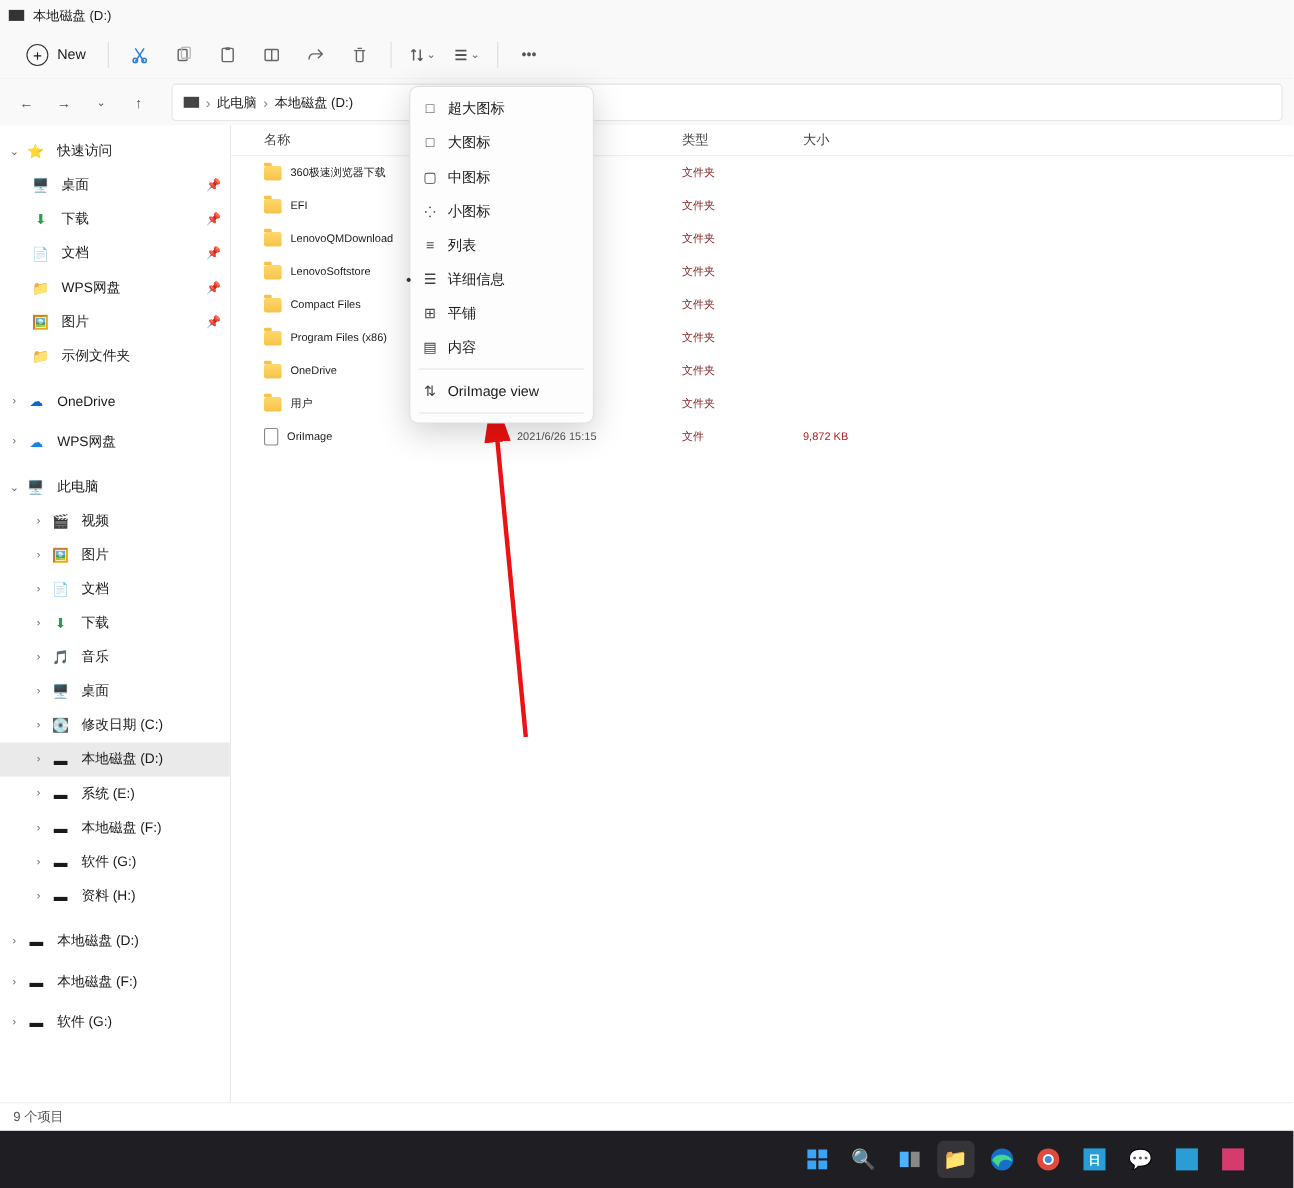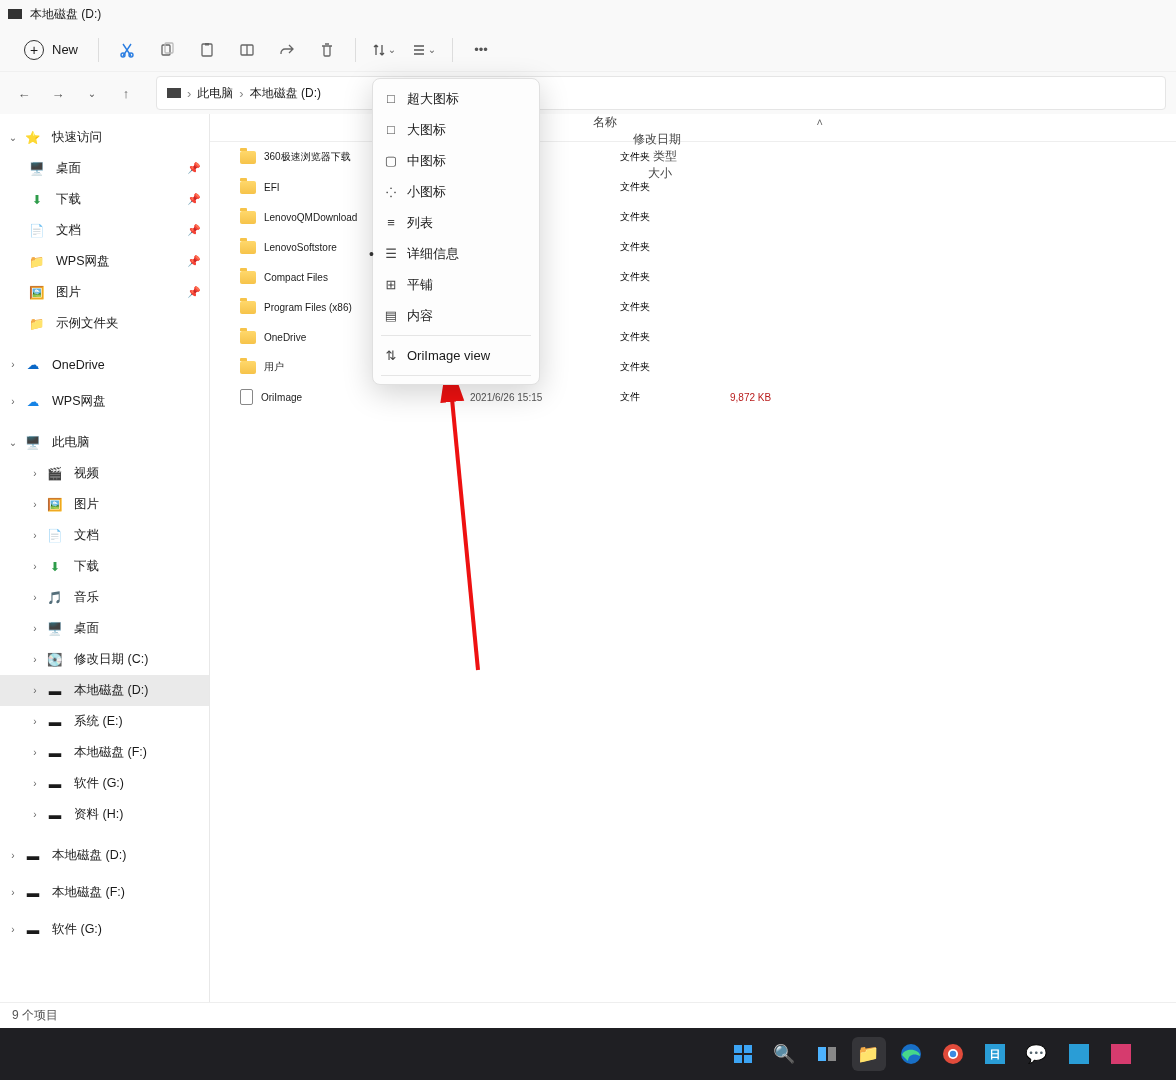--- a/index.html
+++ b/index.html
@@ -44,21 +44,21 @@
 .c-date{width:150px;}
 .c-type{width:110px;}
 .c-size{width:120px;}
 .arrow-up{position:absolute;right:0;top:2px;font-size:11px;color:#666;}
 .row{display:flex;height:30px;align-items:center;padding-left:30px;font-size:10px;}
 .r-name{width:230px;display:flex;align-items:center;gap:8px;}
 .fld{width:16px;height:13px;background:linear-gradient(#ffd86b,#f6c34a);border-radius:2px;}
 .fld::before{content:"";display:block;width:7px;height:3px;background:#f6c34a;border-radius:1px 1px 0 0;position:relative;top:-3px;}
 .file{width:13px;height:16px;border:1px solid #888;border-radius:2px;background:#fff;}
 .r-date{width:150px;color:#555;}
-.r-type{width:110px;color:#000000;}
+.r-type{width:110px;color:#7f1d1d;}
 .r-size{width:120px;color:#b91c1c;}
 
 
 .menu{position:absolute;left:372px;top:78px;width:168px;background:#fdfdfd;border:1px solid #e0e0e0;border-radius:8px;box-shadow:0 8px 30px rgba(0,0,0,.18);padding:4px 0;z-index:10;}
 .mi{height:31px;display:flex;align-items:center;padding:0 12px 0 34px;font-size:13px;position:relative;}
 .mi .mic{position:absolute;left:10px;width:16px;text-align:center;color:#444;font-size:13px;}
 .mi.dot::before{content:"•";position:absolute;left:-4px;color:#333;font-size:14px;}
 .menu .sep{height:1px;background:#e5e5e5;margin:4px 8px;}
 .mi.sub::after{content:"›";position:absolute;right:10px;color:#888;}
 
@@ -285,21 +285,21 @@
       </div>
     <div style="height:6px;"></div>
     <div class="side-item lvl0">
         <span class="exp">›</span>
         <span class="sic">▬</span>
         <span>软件 (G:)</span>
       </div>
   </div>
 
   <div class="main">
-    <div class="cols" style="position:relative;flex-direction:column;">
+    <div class="cols" style="position:relative;">
       <div class="c-name" style="position:relative;"><span>名称</span><span class="arrow-up">˄</span></div>
       <div class="c-date"><span>修改日期</span></div>
       <div class="c-type"><span>类型</span></div>
       <div class="c-size"><span>大小</span></div>
     </div>
     <div id="rows">
         <div class="row">
           <div class="r-name">
             <div class="fld"></div>
             <span>360极速浏览器下载</span>

